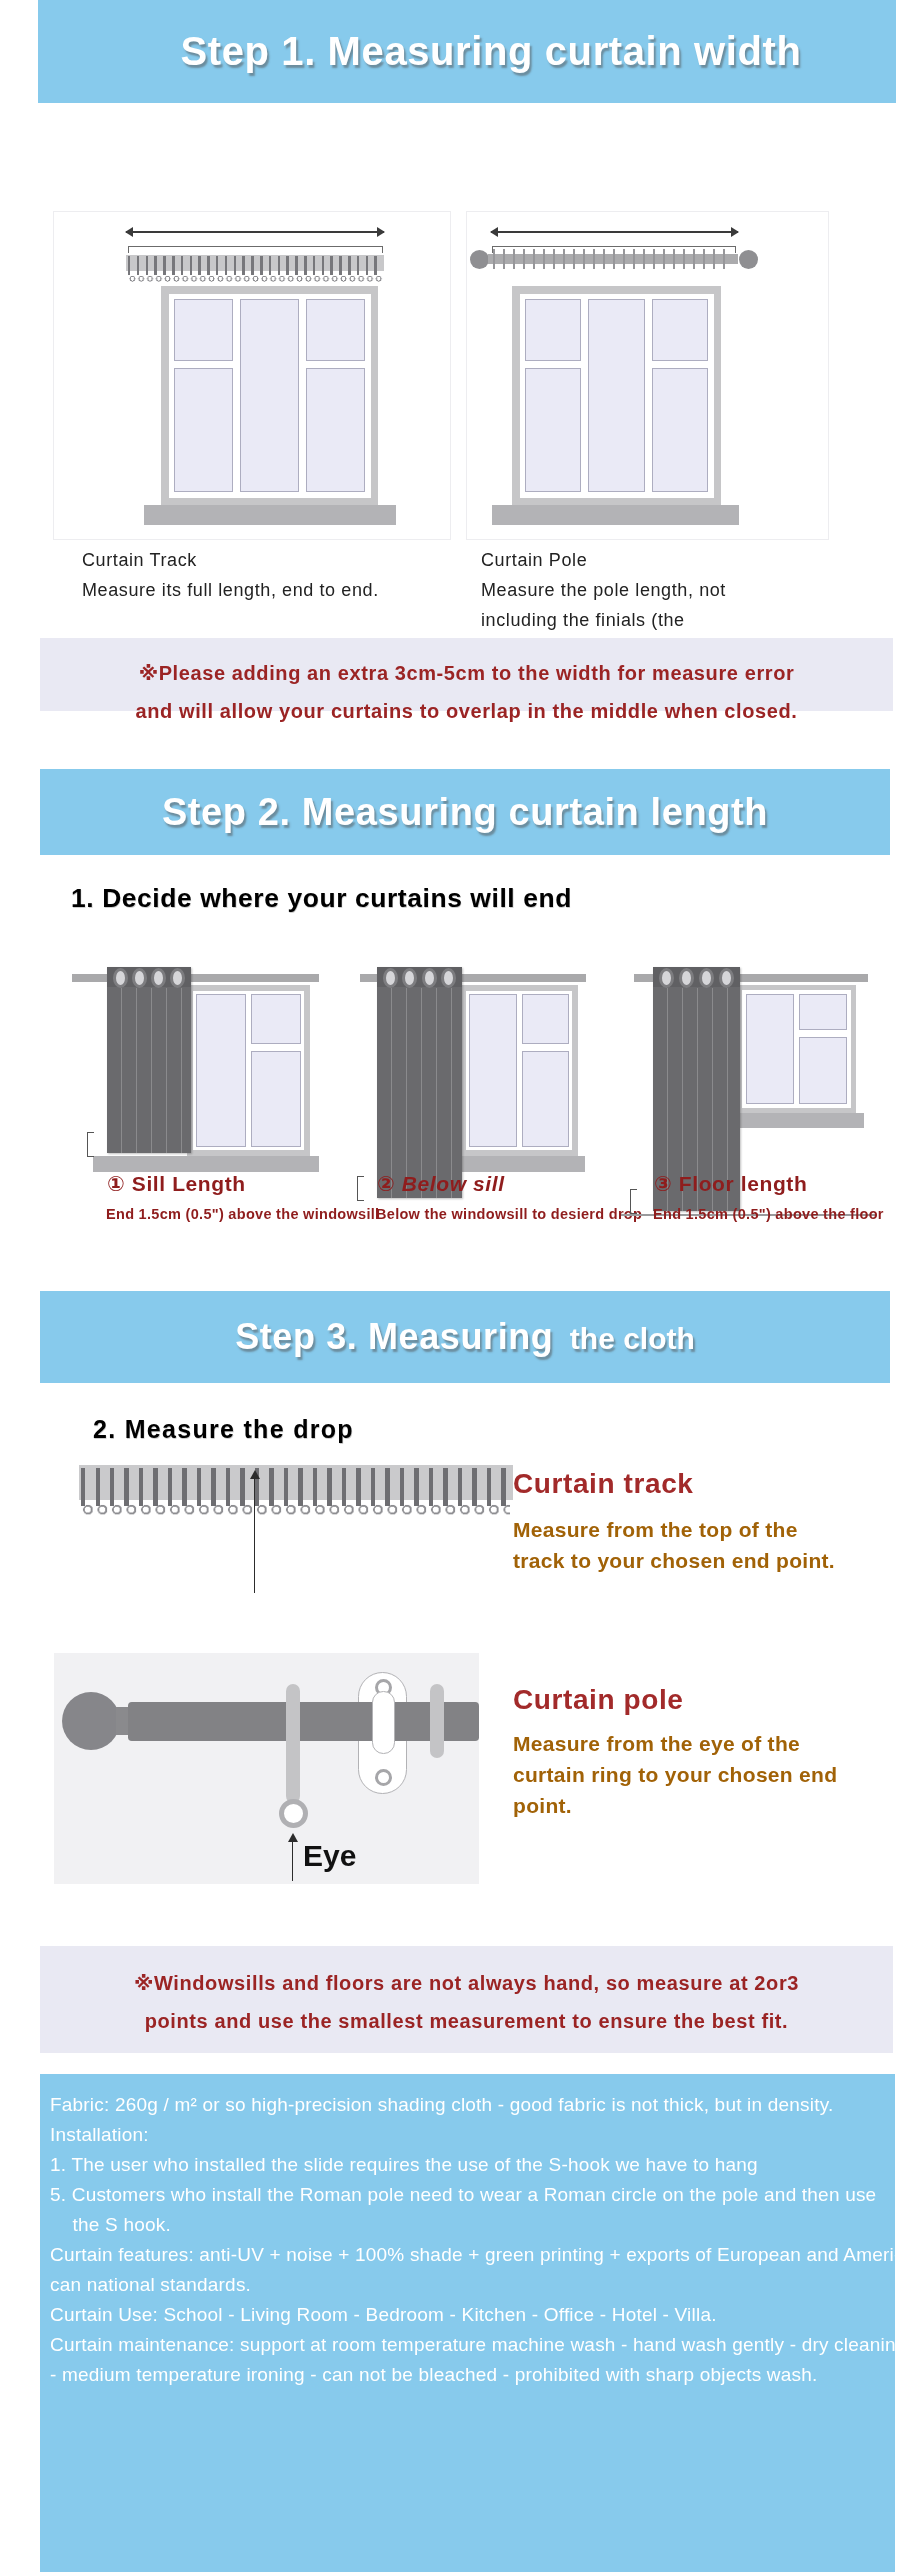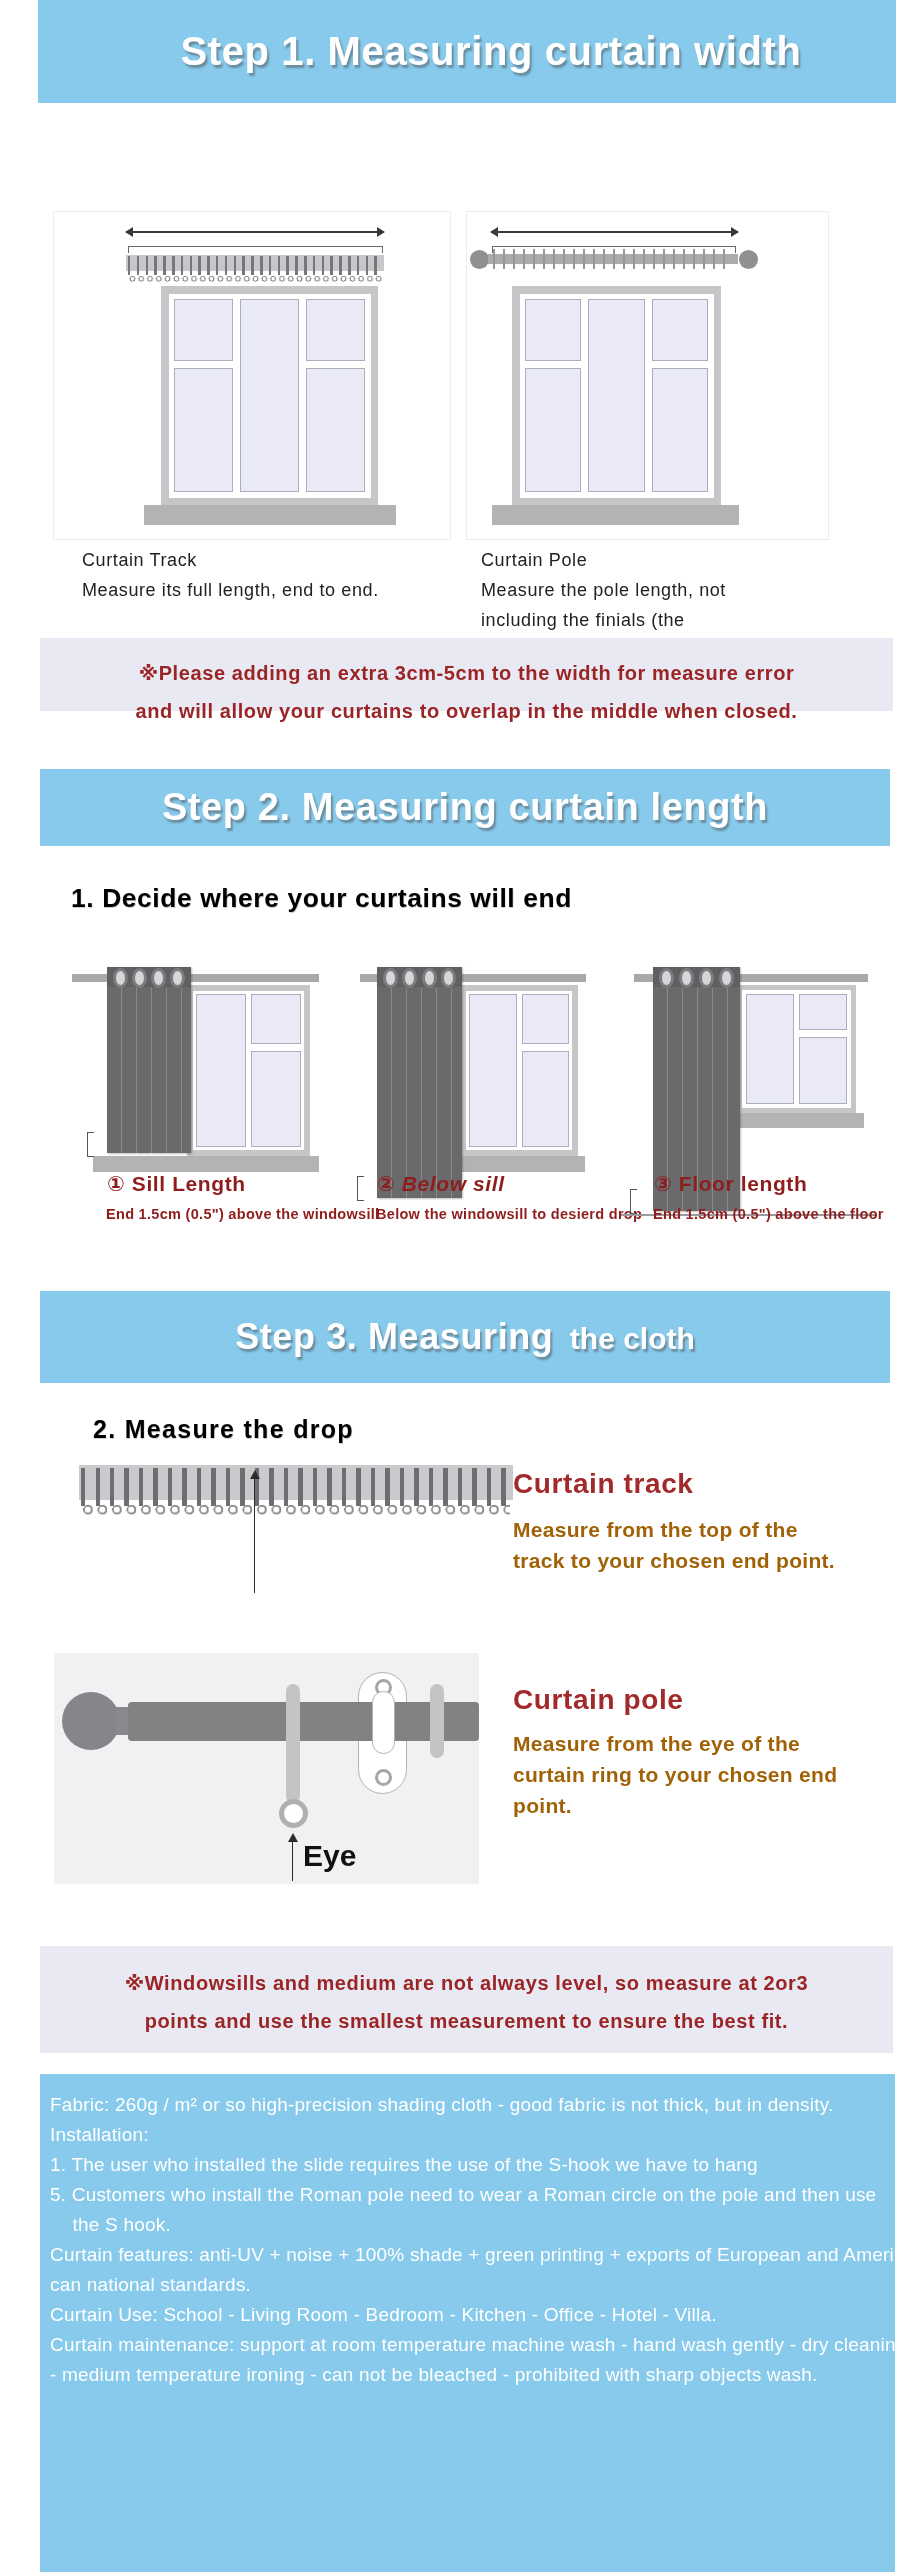--- a/index.html
+++ b/index.html
@@ -167,21 +167,21 @@
     <div>Curtain Pole</div>
     <div>Measure the pole length, not</div>
     <div>including the finials (the</div>
   </div>
 
   <div class="note" style="left:40px;top:638px;width:853px;height:73px;padding-top:16.4px;box-sizing:border-box;">
     <div>※Please adding an extra 3cm-5cm to the width for measure error</div>
     <div>and will allow your curtains to overlap in the middle when closed.</div>
   </div>
 
-  <div class="banner" style="left:40px;top:769px;width:850px;height:77px;">
+  <div class="banner" style="left:40px;top:769px;width:850px;height:86px;">
     <div class="bt" style="font-size:38px;">Step 2. Measuring curtain length</div>
   </div>
 
   <div class="h1" style="left:71px;top:883px;font-size:26.4px;letter-spacing:0.6px;">1. Decide where your curtains will end</div>
 
   <div>
     <div class="fpole" style="left:72px;top:974px;width:247px;height:8.2px;"></div>
     <div class="window" style="left:187px;top:985px;width:123px;height:171px;padding:5.7px;">
       <div class="inner" style="gap:5px;padding:3.8px;">
         <div class="col">
@@ -302,21 +302,21 @@
     <div class="eyelabel" style="left:249px;top:186px;">Eye</div>
   </div>
   <div class="red-title" style="left:513px;top:1684px;">Curtain pole</div>
   <div class="red-body" style="left:513px;top:1728px;">
     <div>Measure from the eye of the</div>
     <div>curtain ring to your chosen end</div>
     <div>point.</div>
   </div>
 
   <div class="note" style="left:40px;top:1946px;width:853px;height:107px;padding-top:17.6px;box-sizing:border-box;">
-    <div>※Windowsills and medium are not always level, so measure at 2or3</div>
+    <div>※Windowsills and floors are not always hand, so measure at 2or3</div>
     <div>points and use the smallest measurement to ensure the best fit.</div>
   </div>
 
   <div class="info" style="left:40px;top:2074px;width:855px;height:498px;padding:16.4px 0 0 10px;box-sizing:border-box;">
     <div class="ln">Fabric: 260g / m² or so high-precision shading cloth - good fabric is not thick, but in density.</div>
     <div class="ln">Installation:</div>
     <div class="ln">1. The user who installed the slide requires the use of the S-hook we have to hang</div>
     <div class="ln">5. Customers who install the Roman pole need to wear a Roman circle on the pole and then use</div>
     <div class="ln indent">the S hook.</div>
     <div class="ln">Curtain features: anti-UV + noise + 100% shade + green printing + exports of European and Ameri-</div>

